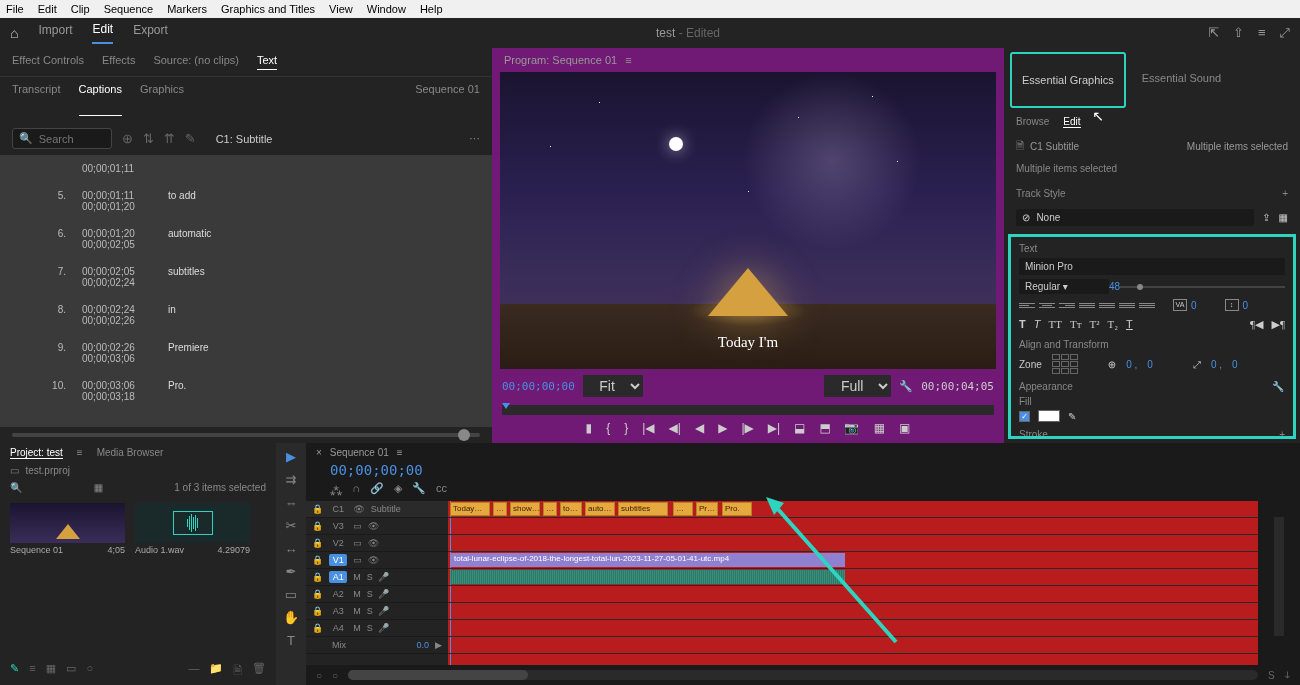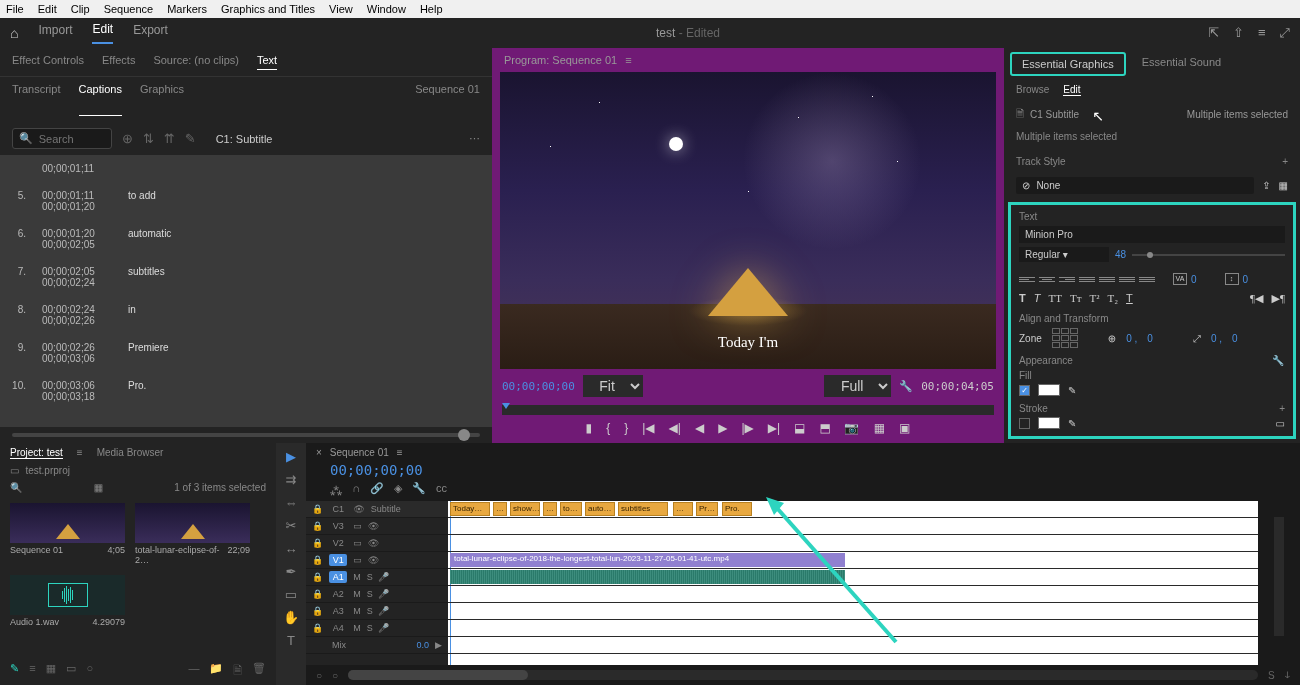--- a/index.html
+++ b/index.html
@@ -18,21 +18,21 @@
 .sub-tabs { display: flex; gap: 18px; padding: 6px 12px; font-size: 11px; color: #888; border-bottom: 1px solid #333; }
 .sub-tabs .active { color: #fff; border-bottom: 1px solid #fff; padding-bottom: 3px; }
 .panel-tabs2 { display: flex; gap: 18px; padding: 6px 12px; font-size: 11px; color: #888; justify-content: space-between; }
 .panel-tabs2 .active { color: #fff; border-bottom: 1px solid #fff; padding-bottom: 20px; }
 .caption-toolbar { display: flex; align-items: center; gap: 10px; padding: 6px 12px; }
 .search-box { background: #1a1a1a; border: 1px solid #444; border-radius: 3px; padding: 3px 6px; display: flex; align-items: center; gap: 6px; width: 100px; }
 .search-box input { background: transparent; border: none; color: #ccc; width: 60px; font-size: 11px; outline: none; }
 .caption-toolbar .icon { color: #666; font-size: 13px; }
 .caption-label { color: #ccc; margin-left: 10px; }
 .caption-toolbar .dots { margin-left: auto; color: #888; }
-.caption-list { flex: 1; overflow: hidden; background: #3a3a3a; }
+.caption-list { flex: 1; overflow: hidden; background: #3a3a3a; padding-left: 40px; }
 .caption-row { display: flex; padding: 8px 12px; gap: 16px; font-size: 10px; }
 .caption-row .num { width: 14px; color: #bbb; text-align: right; }
 .caption-row .times { width: 70px; color: #bbb; }
 .caption-row .text { color: #ddd; }
 .slider-row { padding: 6px 12px; background: #232323; }
 .slider-track { height: 4px; background: #444; border-radius: 2px; position: relative; }
 .slider-thumb { width: 12px; height: 12px; background: #888; border-radius: 50%; position: absolute; right: 10px; top: -4px; }
 
 .center-panel { flex: 1; background: #701a75; display: flex; flex-direction: column; }
 .program-header { padding: 6px 12px; font-size: 11px; color: #999; display: flex; align-items: center; gap: 8px; }
@@ -51,33 +51,33 @@
 .fit-sel { background: #2a2a2a; color: #ccc; border: none; padding: 2px 12px; font-size: 14px; text-align: right; }
 .transport .spacer { flex: 1; }
 .tc-right { color: #ccc; font-family: monospace; }
 .playbar { height: 10px; margin: 2px 10px; background: #2a2a2a; position: relative; }
 .playhead { position: absolute; left: 0; top: -2px; width: 0; height: 0; border-left: 4px solid transparent; border-right: 4px solid transparent; border-top: 6px solid #4a90e2; }
 .transport-btns { display: flex; justify-content: center; gap: 14px; padding: 4px 10px 8px; color: #ccc; font-size: 12px; }
 .transport-btns span { cursor: pointer; }
 
 .right-panel { width: 296px; background: #232323; display: flex; flex-direction: column; font-size: 10px; }
 .eg-tabs { display: flex; padding: 4px 6px; gap: 6px; }
-.eg-tab { padding: 4px 10px; color: #888; font-size: 11px; }
+.eg-tab { padding: 20px 10px; color: #888; font-size: 11px; }
 .eg-tab.highlighted { border: 2px solid #2dd4bf; border-radius: 3px; color: #ccc; }
 .eg-sub { display: flex; gap: 14px; padding: 4px 12px; color: #888; }
 .eg-sub .active { color: #fff; border-bottom: 1px solid #fff; }
 .sel-row { padding: 6px 12px; display: flex; align-items: center; gap: 6px; color: #999; justify-content: space-between; }
 .sel-info { padding: 2px 12px 8px; color: #888; }
 .section-hdr { padding: 6px 12px; color: #888; display: flex; justify-content: space-between; align-items: center; }
 .track-style { padding: 4px 12px; display: flex; align-items: center; gap: 8px; }
 .none-sel { flex: 1; background: #1a1a1a; padding: 3px 6px; border-radius: 2px; display: flex; align-items: center; gap: 6px; }
 .text-panel { border: 3px solid #2dd4bf; margin: 4px; padding: 6px 8px; flex: 1; overflow: hidden; }
 .text-panel .hdr { color: #888; margin-bottom: 4px; }
 .font-sel { width: 100%; background: #1a1a1a; color: #ccc; padding: 3px 6px; margin-bottom: 4px; font-size: 10px; }
-.font-row { display: flex; gap: 6px; align-items: center; margin-bottom: 10px; }
+.font-row { display: flex; align-items: center; margin-bottom: 4px; }
 .weight-sel { background: #1a1a1a; color: #ccc; padding: 2px 6px; width: 90px; font-size: 10px; }
 .size-val { color: #4a90e2; }
 .size-slider { flex: 1; height: 2px; background: #444; position: relative; }
 .size-slider .dot { width: 6px; height: 6px; background: #888; border-radius: 50%; position: absolute; left: 10%; top: -2px; }
 .align-row { display: flex; gap: 4px; margin-bottom: 6px; align-items: center; }
 .align-btn { width: 16px; height: 14px; display: flex; flex-direction: column; gap: 1px; justify-content: center; }
 .align-btn .l { height: 1px; background: #888; }
 .align-btn.a1 .l:nth-child(2){width:60%}.align-btn.a2 .l:nth-child(2){width:60%;margin:0 auto}.align-btn.a3 .l:nth-child(2){width:60%;margin-left:auto}
 .va-box { width: 14px; height: 12px; border: 1px solid #888; font-size: 7px; text-align: center; line-height: 10px; }
 .style-row { display: flex; gap: 8px; margin-bottom: 8px; font-size: 11px; }
@@ -121,21 +121,21 @@
 .tl-tc { padding: 0 24px 4px; }
 .tl-tc .tc { color: #4a90e2; font-family: monospace; font-size: 14px; }
 .tl-tc .tools { display: flex; gap: 10px; margin-top: 4px; color: #888; font-size: 11px; }
 .tl-body { flex: 1; display: flex; overflow: hidden; position: relative; }
 .tl-tracks-hdr { width: 142px; background: #232323; }
 .track-hdr { height: 17px; display: flex; align-items: center; gap: 6px; padding: 0 6px; font-size: 9px; color: #888; border-bottom: 1px solid #1a1a1a; }
 .track-hdr.c1 { background: #2a2a2a; }
 .track-hdr .tn { width: 18px; text-align: center; }
 .track-hdr.sel .tn { background: #4a90e2; color: #fff; border-radius: 2px; padding: 1px 2px; }
 .track-hdr .tic { font-size: 9px; }
-.tl-content { flex: 1; position: relative; background: #ffffff; }
+.tl-content { flex: 1; position: relative; background: #b91c1c; }
 .ruler { height: 17px; background: #1a1a1a; position: relative; font-size: 8px; color: #666; }
 .ruler .tick { position: absolute; top: 2px; }
 .ruler .bar { position: absolute; bottom: 0; height: 3px; background: #888; }
 .playhead-line { position: absolute; top: 0; bottom: 0; width: 1px; background: #4a90e2; left: 2px; }
 .track-lane { height: 17px; border-bottom: 1px solid #2a2a2a; position: relative; }
 .cap-clip { position: absolute; top: 1px; height: 14px; background: #e8a840; font-size: 8px; color: #3a2400; padding: 1px 2px; overflow: hidden; border: 1px solid #b88020; }
 .vid-clip { position: absolute; top: 1px; height: 14px; background: #9080d0; font-size: 8px; color: #fff; padding: 1px 4px; overflow: hidden; }
 .aud-clip { position: absolute; top: 1px; height: 14px; background: #2a7a6a; overflow: hidden; }
 .aud-clip .wf { width: 100%; height: 100%; background: repeating-linear-gradient(90deg,#4a9a8a 0,#4a9a8a 1px,#2a7a6a 1px,#2a7a6a 2px); opacity: 0.6; }
 .arrow { position: absolute; pointer-events: none; z-index: 100; }
@@ -473,29 +473,20 @@
         <div class="bin">
           <div class="bin-thumb">
             <div class="mt"></div>
           </div>
           <div class="bin-meta">
             <span>Sequence 01</span>
             <span>4;05</span>
           </div>
         </div>
         <div class="bin">
-          <div class="bin-thumb">
-            <div class="mt"></div>
-          </div>
-          <div class="bin-meta">
-            <span>total-lunar-eclipse-of-2…</span>
-            <span>22;09</span>
-          </div>
-        </div>
-        <div class="bin">
           <div class="bin-thumb audio">
             <div class="wave">
               <span style="height:8px"></span>
               <span style="height:14px"></span>
               <span style="height:18px"></span>
               <span style="height:12px"></span>
               <span style="height:16px"></span>
               <span style="height:10px"></span>
             </div>
           </div>

